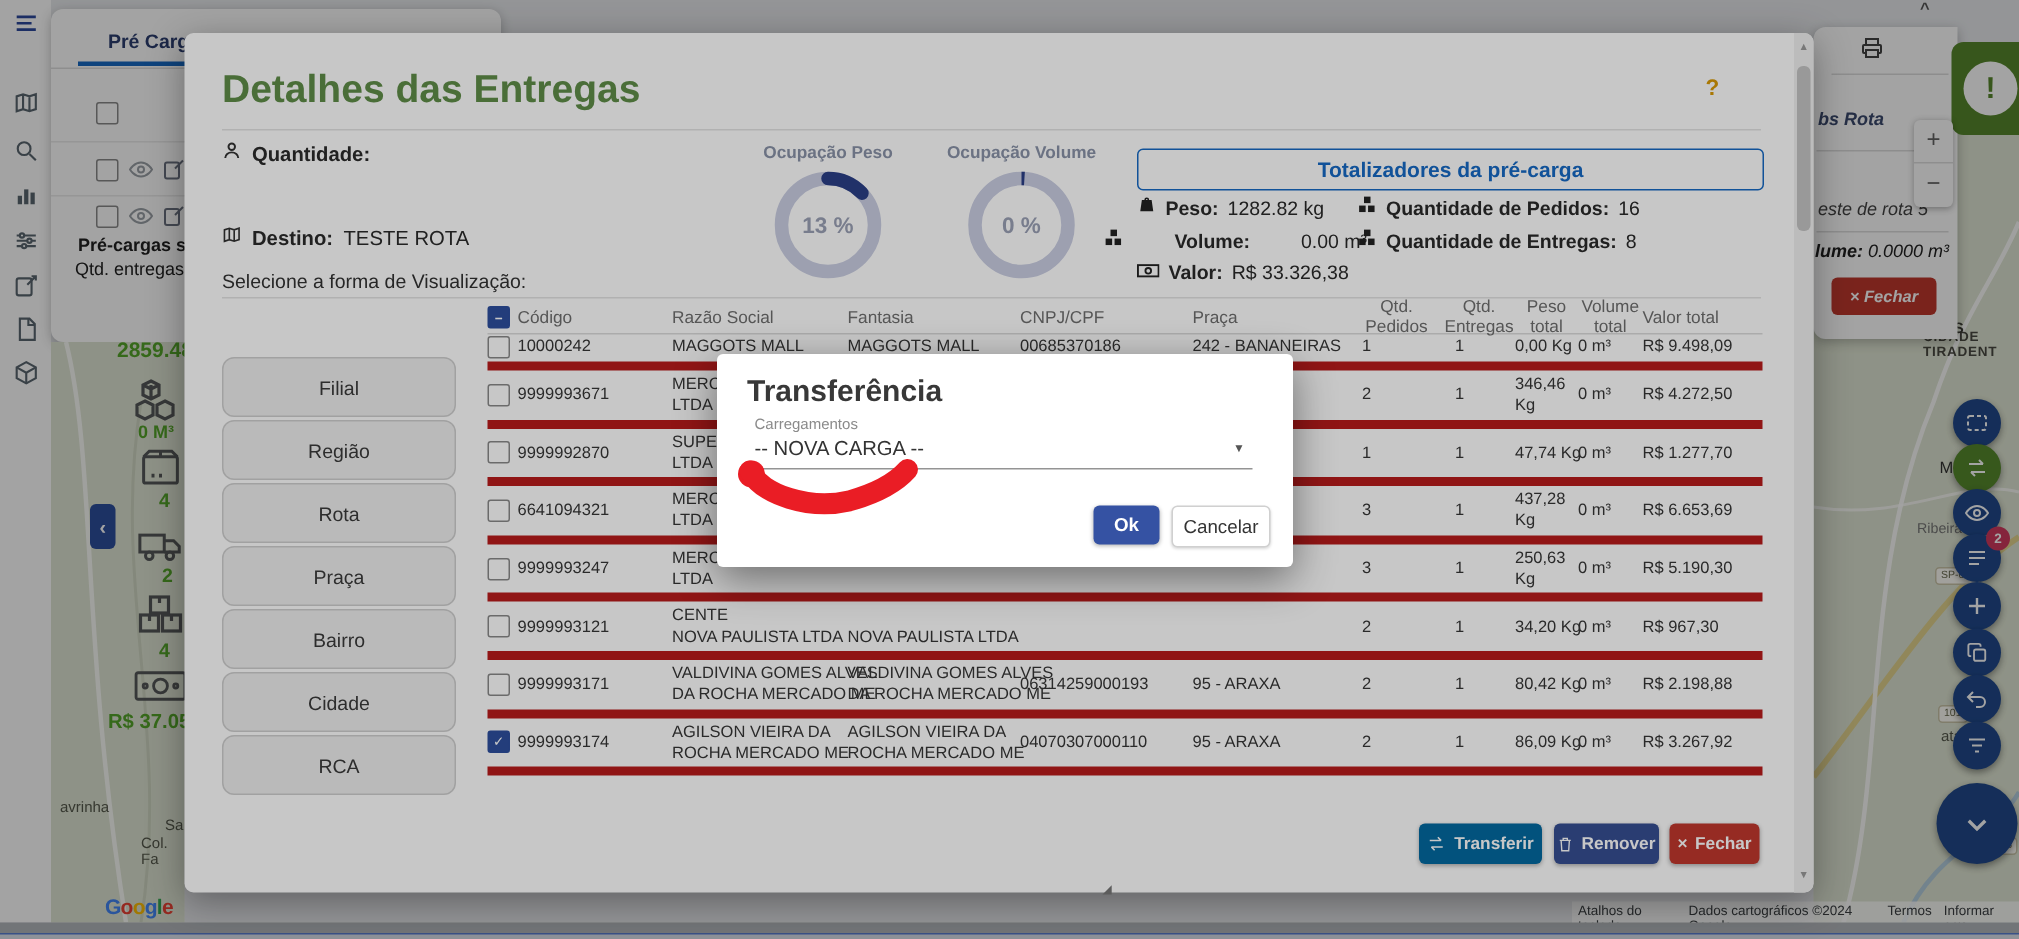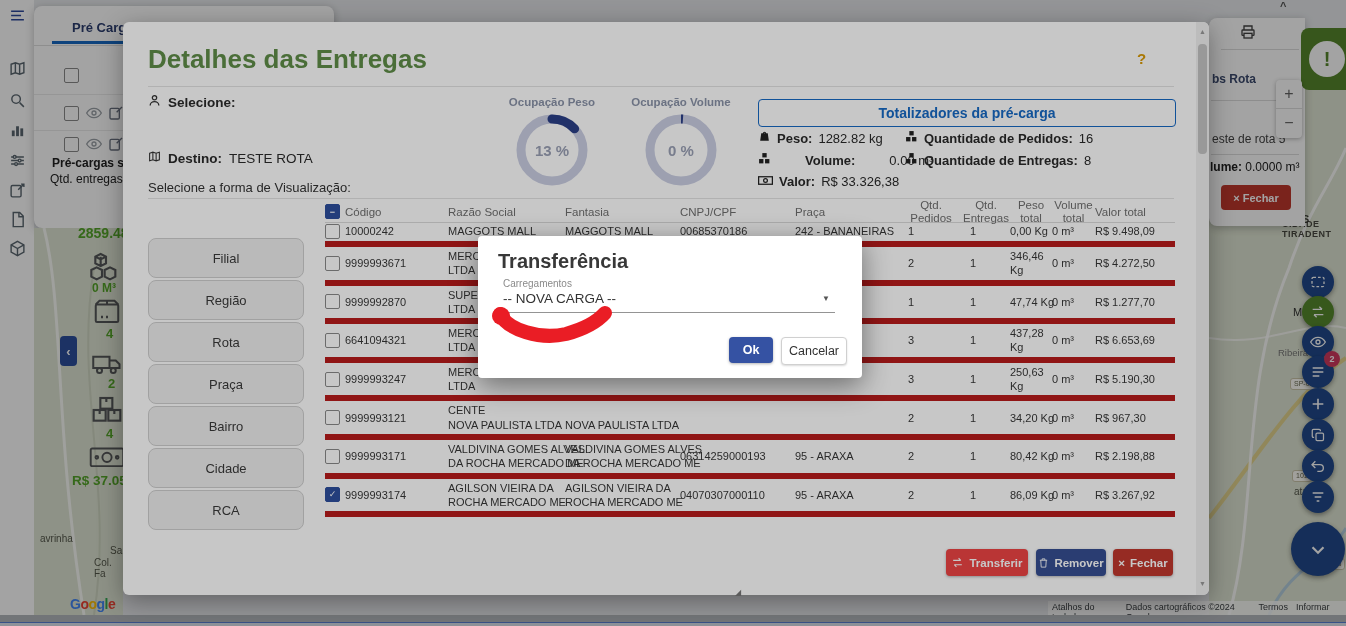--- a/index.html
+++ b/index.html
@@ -240,21 +240,21 @@
 
     <div class="abs" style="left:11px;top:28px;">
       <svg width="20" height="32" viewBox="0 0 20 32">
           <path d="M10 0C4.5 0 0 4.5 0 10c0 7.5 10 20 10 20s10-12.5 10-20C20 4.5 15.5 0 10 0z" fill="#d8352c"></path>
           <circle cx="10" cy="10" r="4" fill="#fff"></circle>
         </svg>
     </div>
   </div>
   <div class="abs" style="left:1282px;top:214px;font-size:10px;font-weight:bold;color:#3f3f38;">ASES</div>
 
-  <div class="panel abs" style="left:1209px;top:18px;width:96px;height:208px;border-radius:8px 0 0 8px;">
+  <div class="panel abs" style="left:1209px;top:18px;width:96px;height:208px;border-radius:8px 0 0 8px;font-style:italic;">
     <div class="abs" style="left:31px;top:6px;color:#444;">
       <svg viewBox="0 0 24 24" width="16" height="16" fill="none" stroke="currentColor" stroke-width="2">
           <path d="M6 9V3h12v6"></path>
           <rect x="3" y="9" width="18" height="8" rx="1"></rect>
           <rect x="6" y="14" width="12" height="7" fill="#fff"></rect>
         </svg>
     </div>
     <div class="abs" style="left:12px;top:31px;width:78px;height:1px;background:#ddd;"></div>
     <div class="abs" style="left:3px;top:54px;font-size:12px;font-weight:bold;color:#3c4b6e;">bs Rota</div>
     <div class="abs" style="left:2px;top:82px;width:88px;height:1px;background:#ddd;"></div>
@@ -345,21 +345,21 @@
 <div id="modal">
   <div class="abs" style="left:25px;top:22px;font-size:26px;font-weight:bold;color:#5f8d48;">Detalhes das Entregas</div>
   <div class="abs" style="left:1014px;top:28px;font-size:15px;font-weight:bold;color:#d99a06;">?</div>
   <div class="mdiv" style="top:64px;"></div>
 
   <div class="inforow" style="top:72px;">
     <span><svg viewBox="0 0 24 24" width="13" height="13" fill="none" stroke="#333" stroke-width="2.4">
           <circle cx="12" cy="7" r="4"></circle>
           <path d="M4 21c0-4 3.6-7 8-7s8 3 8 7"></path>
         </svg></span>
-    <b>Selecione:</b>
+    <b>Quantidade:</b>
     <span></span>
   </div>
   <div class="inforow" style="top:128px;">
     <span><svg viewBox="0 0 24 24" width="13" height="13" fill="none" stroke="#333" stroke-width="2">
           <path d="M3 6l6-2 6 2 6-2v14l-6 2-6-2-6 2zM9 4v14M15 6v14"></path>
         </svg></span>
     <b>Destino:</b>
     <span>TESTE ROTA</span>
   </div>
   <div class="abs" style="left:25px;top:158px;font-size:13px;color:#333;">Selecione a forma de Visualização:</div>
@@ -379,21 +379,21 @@
   <div class="gval" style="left:520px;top:120px;">0 %</div>
 
   <div class="abs" style="left:635px;top:77px;width:416px;height:26px;border:1.5px solid #1669c4;border-radius:4px;display:flex;align-items:center;justify-content:center;font-size:14px;font-weight:bold;color:#1669c4;">Totalizadores da pré-carga</div>
   <div class="totrow" style="left:635px;top:108px;">
     <span><svg viewBox="0 0 24 24" width="13" height="13" fill="#222">
           <path d="M12 3a3 3 0 0 1 3 3h3l2 14H4L6 6h3a3 3 0 0 1 3-3zm0 2a1 1 0 0 0-1 1h2a1 1 0 0 0-1-1z"></path>
         </svg></span>
     <b>Peso:</b>
       <span>1282.82 kg</span>
   </div>
-  <div class="totrow" style="left:635px;top:130px;gap:34px;">
+  <div class="totrow" style="left:613px;top:130px;gap:34px;">
     <span><svg viewBox="0 0 24 24" width="13" height="13" fill="#222">
           <rect x="8" y="2" width="8" height="8"></rect>
           <rect x="2" y="13" width="8" height="8"></rect>
           <rect x="13" y="13" width="8" height="8"></rect>
         </svg></span>
     <b>Volume:</b>
       <span>0.00 m³</span>
   </div>
   <div class="totrow" style="left:635px;top:152px;">
     <span><svg viewBox="0 0 24 16" width="15" height="11" fill="none" stroke="#222" stroke-width="2">
@@ -579,21 +579,21 @@
       <div class="cell">04070307000110</div>
         <div class="cell">95 - ARAXA</div>
       <div class="cell num">2</div>
         <div class="cell num">1</div>
       <div class="cell">86,09 Kg</div>
         <div class="cell">0 m³</div>
       <div class="cell">R$ 3.267,92</div>
     </div>
   </div>
 
-  <div class="fbtn" style="left:823px;top:527px;width:82px;background:#ef4444;">
+  <div class="fbtn" style="left:823px;top:527px;width:82px;background:#0369a1;">
     <svg viewBox="0 0 24 24" width="13" height="13" fill="none" stroke="#fff" stroke-width="2">
         <path d="M4 8h14M14 4l4 4M20 16H6M10 20l-4-4"></path>
       </svg>
     <span>Transferir</span>
   </div>
   <div class="fbtn" style="left:913px;top:527px;width:70px;background:#364f93;">
     <svg viewBox="0 0 24 24" width="11" height="12" fill="none" stroke="#fff" stroke-width="2">
         <path d="M4 6h16M9 6V3h6v3M6 6l1 15h10l1-15"></path>
       </svg>
     <span>Remover</span>

